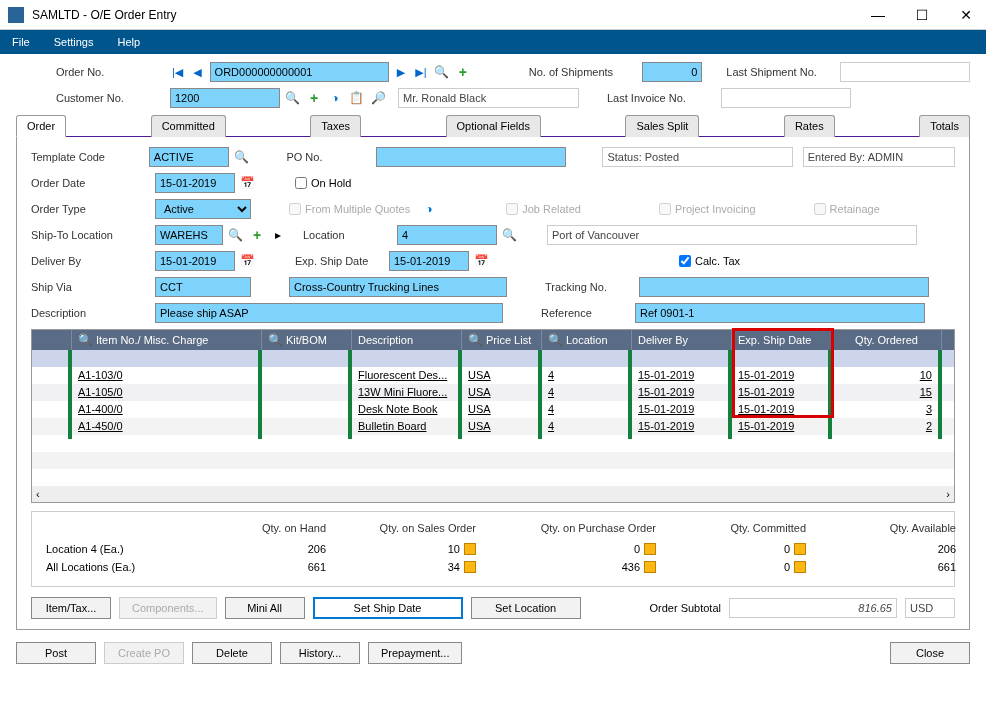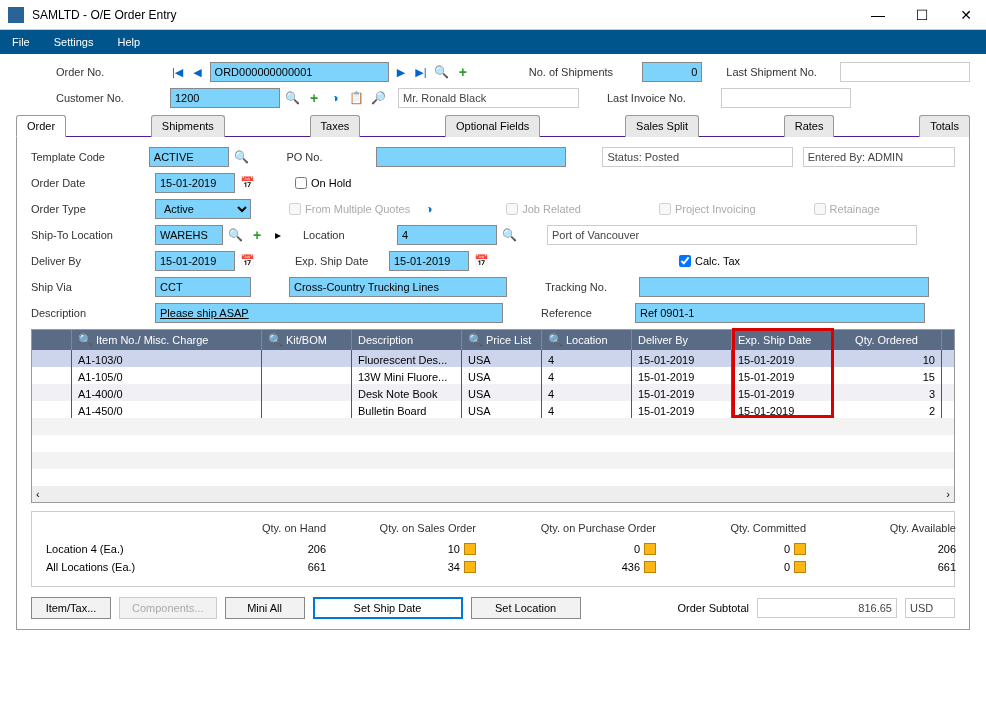--- a/index.html
+++ b/index.html
@@ -26,21 +26,21 @@
 .chk { display: inline-flex; align-items: center; gap: 4px; }
 .chk-dis { color: #aaa; }
 input[type=checkbox] { width: 12px; height: 12px; }
 .grid { border: 1px solid #999; margin-top: 6px; position: relative; }
 .grid-header { display: flex; background: #5a6b85; color: #fff; height: 20px; }
 .grid-header .cell { padding: 2px 6px; border-right: 1px solid #7a88a0; display: flex; align-items: center; gap: 3px; }
 .grid-body { background: #fff; height: 136px; overflow-y: auto; }
 .grid-row { display: flex; height: 17px; }
 .grid-row:nth-child(odd) { background: #f0f0f5; }
 .grid-row.sel { background: #cdd5ed; }
-.grid-row .cell { padding: 4px 6px; border-right: 1px solid #15803d; overflow: hidden; white-space: nowrap; }
+.grid-row .cell { padding: 19px 6px; border-right: 4px solid #15803d; overflow: hidden; white-space: nowrap; text-decoration: underline; }
 .grid-row-blank { height: 17px; }
 .grid-row-blank:nth-child(odd){ background:#f3f3f3; }
 .c0 { width: 40px; }
 .c1 { width: 190px; }
 .c2 { width: 90px; }
 .c3 { width: 110px; }
 .c4 { width: 80px; }
 .c5 { width: 90px; }
 .c6 { width: 100px; text-align:left; }
 .c7 { width: 100px; text-align:left; }
@@ -109,21 +109,21 @@
     <span class="icon-btn">📋</span>
     <span class="icon-btn">🔎</span>
     <input class="input-ro" style="width: 181px; margin-left: 6px;" value="Mr. Ronald Black">
     <span style="width:20px"></span>
     <span class="label" style="width:110px">Last Invoice No.</span>
     <input class="input-ro" style="width: 130px;" value="">
   </div>
 
   <div class="tabs">
     <div class="tab active">Order</div>
-    <div class="tab">Shipments</div>
+    <div class="tab">Committed</div>
     <div class="tab">Taxes</div>
     <div class="tab">Optional Fields</div>
     <div class="tab">Sales Split</div>
     <div class="tab">Rates</div>
     <div class="tab">Totals</div>
   </div>
 
   <div class="tab-body">
 
     <div class="field-row">
@@ -209,21 +209,21 @@
       <input class="input" style="width: 96px;" value="CCT">
       <span style="width:30px"></span>
       <input class="input" style="width: 218px;" value="Cross-Country Trucking Lines">
       <span style="width:30px"></span>
       <span class="label" style="width:90px">Tracking No.</span>
       <input class="input" style="width: 290px;" value="">
     </div>
 
     <div class="field-row">
       <span class="label">Description</span>
-      <input class="input" style="width: 348px; text-decoration: underline;" value="Please ship ASAP">
+      <input class="input" style="width: 348px;" value="Please ship ASAP">
       <span style="width:30px"></span>
       <span class="label" style="width:90px">Reference</span>
       <input class="input" style="width: 290px;" value="Ref 0901-1">
     </div>
 
     <div class="grid">
       <div class="grid-header">
         <div class="cell c0"></div>
         <div class="cell c1">
             <span class="mag">🔍</span>
@@ -363,19 +363,28 @@
     </div>
 
     <div class="btn-row">
       <button class="btn">Item/Tax...</button>
       <button class="btn dis">Components...</button>
       <button class="btn">Mini All</button>
       <button class="btn primary" style="min-width:150px">Set Ship Date</button>
       <button class="btn" style="min-width:110px">Set Location</button>
       <span class="spacer"></span>
       <span>Order Subtotal</span>
-      <input class="input-ro ra" style="width: 140px;" value="816.65">
+      <input class="input-ro ra" style="width: 168px; font-style: italic;" value="816.65">
       <input class="input-ro" style="width: 50px;" value="USD">
     </div>
   </div>
 
+  <div class="footer-row">
+    <button class="btn">Post</button>
+    <button class="btn dis">Create PO</button>
+    <button class="btn">Delete</button>
+    <button class="btn">History...</button>
+    <button class="btn">Prepayment...</button>
+    <span class="spacer"></span>
+    <button class="btn">Close</button>
+  </div>
 
 </div>
 
 </body></html>

